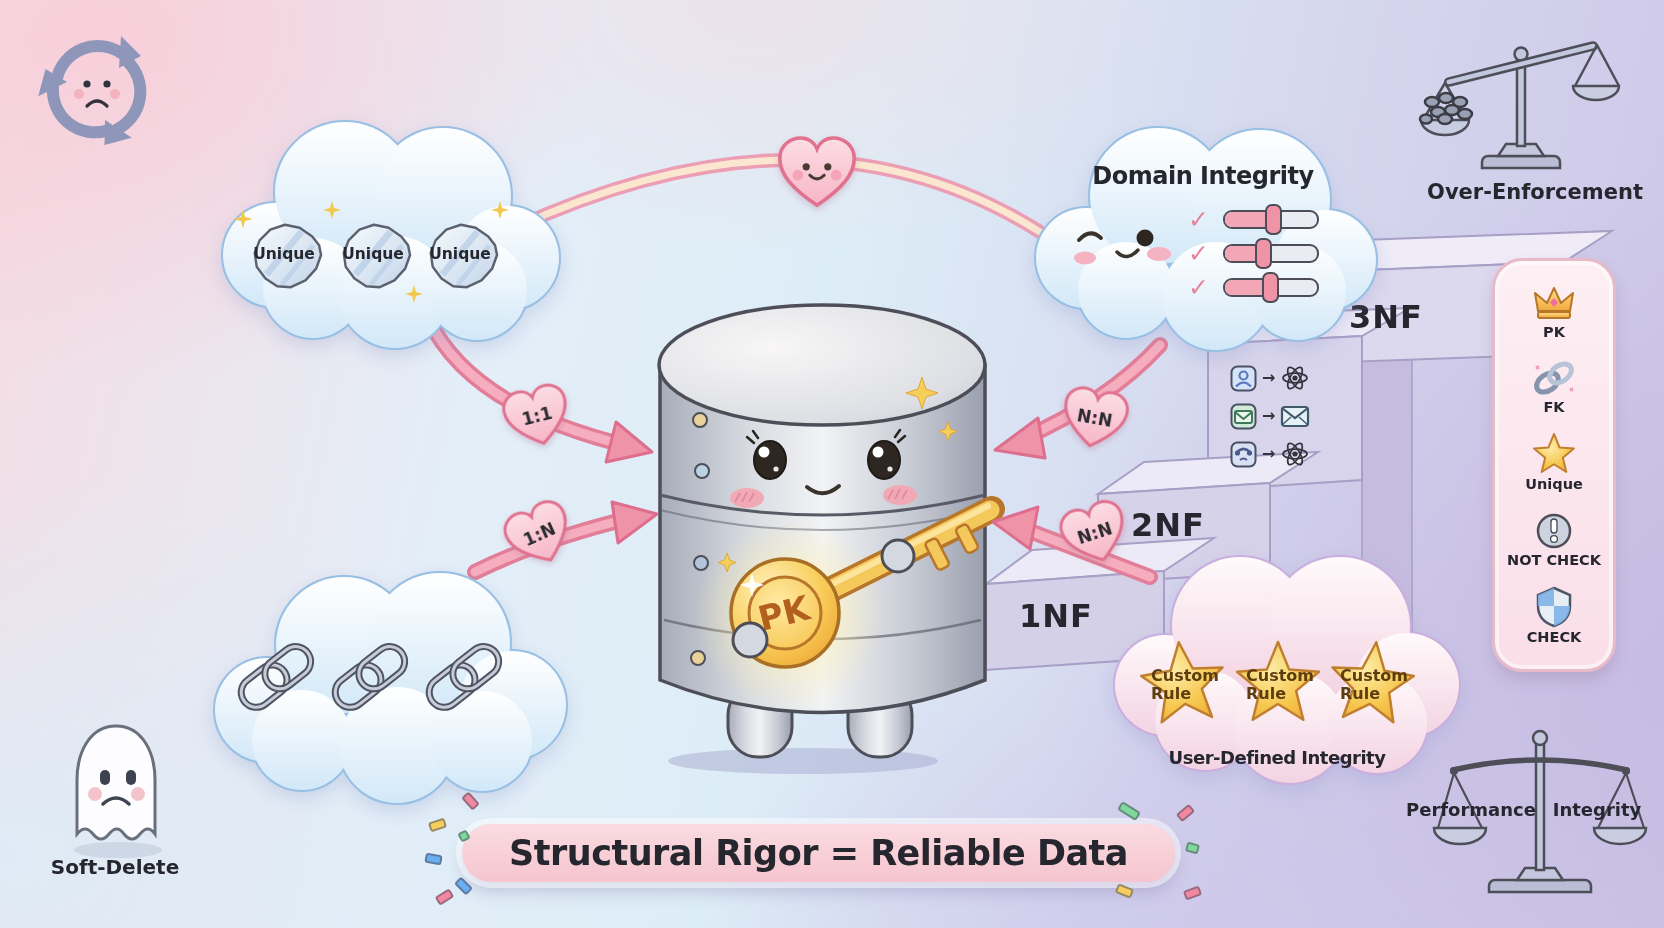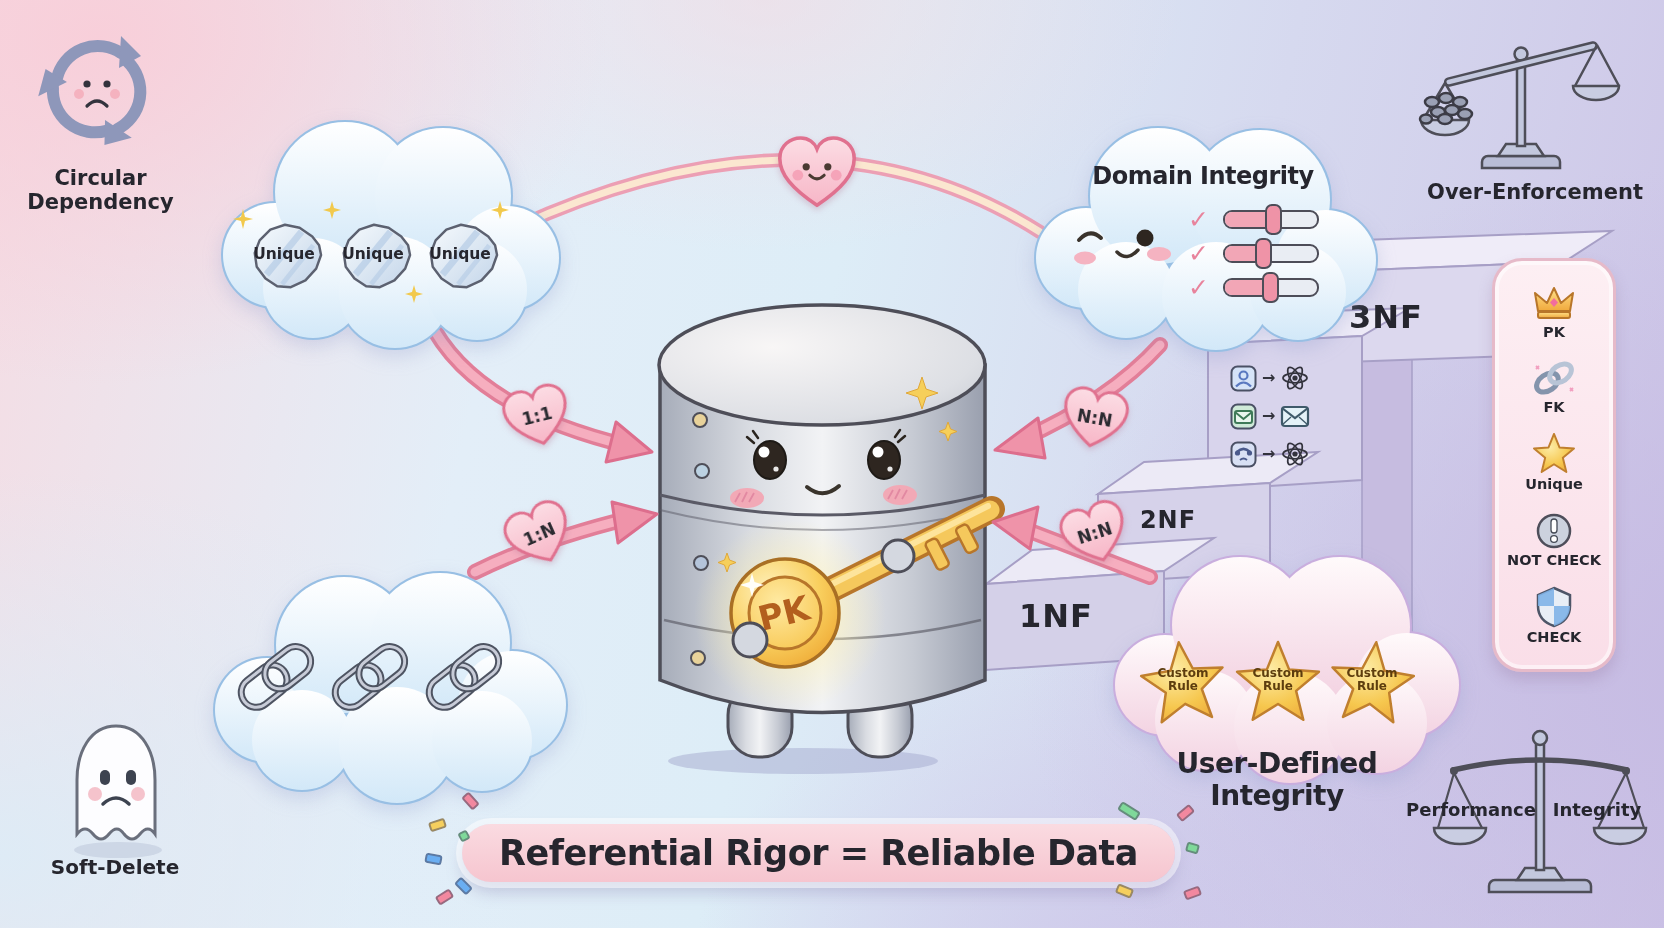--- a/index.html
+++ b/index.html
@@ -25,21 +25,21 @@
      border:3px solid #e6bac9;box-shadow:0 8px 14px rgba(150,120,160,.30), inset 0 0 0 4px rgba(255,255,255,.55);
      display:flex;flex-direction:column;align-items:center;justify-content:space-evenly;box-sizing:border-box;padding:6px 0;}
   .cp-item{display:flex;flex-direction:column;align-items:center;gap:1px;}
   .cp-label{font-weight:bold;font-size:14.5px;color:#26262e;white-space:nowrap;}
   #banner{position:absolute;left:462px;top:824px;width:713px;height:58px;z-index:6;border-radius:29px;
      background:linear-gradient(180deg,#fadbe1,#f6c5cf);
      box-shadow:0 0 0 6px rgba(255,255,255,.5), 0 10px 16px rgba(130,120,170,.35);
      display:flex;align-items:center;justify-content:center;}
   #banner-text{font-weight:bold;font-size:35px;color:#26262e;letter-spacing:-0.5px;}
   .confetti{position:absolute;width:17px;height:10px;border-radius:3px;z-index:6;border:2px solid rgba(80,80,100,.55);box-sizing:border-box;}
-  .star-label{position:absolute;width:64px;text-align:center;font-weight:bold;font-size:12px;line-height:1.1;color:#5d3d0e;z-index:5;}
+  .star-label{position:absolute;width:64px;font-weight:bold;font-size:16px;line-height:1.1;color:#5d3d0e;z-index:5;}
   .check{font-size:25px;font-weight:bold;color:#e8839c;width:28px;line-height:1;}
   .slider-row{display:flex;align-items:center;height:34px;gap:7px;}
   .track{position:relative;width:92px;height:15px;border:2.5px solid #4d4d58;border-radius:9px;background:#e9edf3;}
   .track .fill{position:absolute;left:0;top:0;bottom:0;background:#f2a6b6;border-radius:7px 0 0 7px;}
   .track .knob{position:absolute;top:-8px;width:13px;height:27px;background:#ef93a7;border:2.5px solid #4d4d58;border-radius:7px;}
 </style>
 </head>
 <body>
 
 <div id="canvas">
@@ -106,21 +106,21 @@
     <polygon points="1318,272 1564,262 1564,354 1318,363" fill="#dcd8ee" stroke="#a79fc6" stroke-width="2"></polygon>
     <polygon points="1208,344 1252,314 1410,308 1362,336" fill="#edeaf7" stroke="#a79fc6" stroke-width="2"></polygon>
     <polygon points="1208,344 1362,336 1362,480 1208,490" fill="#d8d4ec" stroke="#a79fc6" stroke-width="2"></polygon>
     <polygon points="1098,494 1144,462 1318,452 1270,483" fill="#eceaf6" stroke="#a79fc6" stroke-width="2"></polygon>
     <polygon points="1098,494 1270,483 1270,572 1098,583" fill="#d6d2ea" stroke="#a79fc6" stroke-width="2"></polygon>
     <polygon points="986,584 1032,550 1214,538 1164,571" fill="#eceaf6" stroke="#a79fc6" stroke-width="2"></polygon>
     <polygon points="986,584 1164,571 1164,658 986,670" fill="#d4d0e8" stroke="#a79fc6" stroke-width="2"></polygon>
   </svg>
 
   <div class="lbl z2" style="left:1336px;top:299px;width:100px;font-size:32px;letter-spacing:1px;">3NF</div>
-  <div class="lbl z2" style="left:1118px;top:507px;width:100px;font-size:24px;letter-spacing:1px;">2NF</div>
+  <div class="lbl z2" style="left:1118px;top:507px;width:100px;font-size:32px;letter-spacing:1px;">2NF</div>
   <div class="lbl z2" style="left:1006px;top:598px;width:100px;font-size:32px;letter-spacing:1px;">1NF</div>
 
   <div class="abs z2" style="left:1230px;top:363px;display:flex;flex-direction:column;gap:8px;">
     <div class="nf-row">
       <svg width="27" height="27">
         <rect x="1.5" y="1.5" width="24" height="24" rx="6" fill="#d6e4f8" stroke="#4a5064" stroke-width="2"></rect>
         <circle cx="13.5" cy="10.5" r="4" fill="none" stroke="#5a79c0" stroke-width="2.2"></circle>
         <path d="M6,21.5 Q13.5,13.5 21,21.5" fill="none" stroke="#5a79c0" stroke-width="2.2"></path>
       </svg>
       <span class="mini-arrow">→</span>
@@ -450,21 +450,21 @@
   </svg>
   <div class="star-label" style="left:1151px;top:667px;">Custom Rule</div>
   <svg class="abs z4" style="left:1233px;top:640px;" width="90" height="86" viewBox="0 0 90 86">
     <polygon points="45,2 56.2,29.6 85.9,31.7 63.1,50.9 70.3,79.8 45,64 19.7,79.8 26.9,50.9 4.1,31.7 33.8,29.6" fill="url(#starG)" stroke="#c07f2e" stroke-width="2.5" stroke-linejoin="round"></polygon>
   </svg>
   <div class="star-label" style="left:1246px;top:667px;">Custom Rule</div>
   <svg class="abs z4" style="left:1327px;top:640px;transform:rotate(6deg);" width="90" height="86" viewBox="0 0 90 86">
     <polygon points="45,2 56.2,29.6 85.9,31.7 63.1,50.9 70.3,79.8 45,64 19.7,79.8 26.9,50.9 4.1,31.7 33.8,29.6" fill="url(#starG)" stroke="#c07f2e" stroke-width="2.5" stroke-linejoin="round"></polygon>
   </svg>
   <div class="star-label" style="left:1340px;top:667px;">Custom Rule</div>
-  <div class="lbl z4" style="left:1127px;top:748px;width:300px;font-size:28px;letter-spacing:-0.5px;">User-Defined Integrity</div>
+  <div class="lbl z4" style="left:1127px;top:748px;width:300px;font-size:18px;letter-spacing:-0.5px;">User-Defined Integrity</div>
 
   <svg class="abs z6" style="left:35px;top:28px;" width="125" height="125" viewBox="0 0 125 125">
     <g stroke="#8e97ba" stroke-width="12" fill="none" stroke-linecap="round">
       <path d="M22,50 A42,42 0 0 1 86,25"></path>
       <g transform="rotate(120 62 62)">
           <path d="M22,50 A42,42 0 0 1 86,25"></path>
         </g>
       <g transform="rotate(240 62 62)">
           <path d="M22,50 A42,42 0 0 1 86,25"></path>
         </g>
@@ -477,21 +477,20 @@
       <g transform="rotate(240 62 62)">
           <polygon points="86,8 106,28 84,40"></polygon>
         </g>
     </g>
     <circle cx="52" cy="56" r="3.6" fill="#33333d"></circle>
       <circle cx="72" cy="56" r="3.6" fill="#33333d"></circle>
     <path d="M52,78 Q62,68 72,78" fill="none" stroke="#33333d" stroke-width="3.2" stroke-linecap="round"></path>
     <circle cx="44" cy="66" r="5" fill="#f4aab8" opacity="0.8"></circle>
       <circle cx="80" cy="66" r="5" fill="#f4aab8" opacity="0.8"></circle>
   </svg>
-  <div class="lbl z6" style="left:18px;top:166px;width:165px;font-size:21px;">Circular Dependency</div>
 
   <svg class="abs z6" style="left:1418px;top:24px;" width="212" height="152" viewBox="0 0 212 152">
     <path d="M70,132 h66 a6,6 0 0 1 6,6 v6 h-78 v-6 a6,6 0 0 1 6,-6 Z" fill="#b9bdd6" stroke="#4e4e58" stroke-width="2.5"></path>
     <path d="M88,120 h30 l8,12 h-46 Z" fill="#c3c8de" stroke="#4e4e58" stroke-width="2.5"></path>
     <rect x="99" y="36" width="8" height="86" fill="#c3c8de" stroke="#4e4e58" stroke-width="2.5"></rect>
     <circle cx="103" cy="30" r="6.5" fill="#c3c8de" stroke="#4e4e58" stroke-width="2.5"></circle>
     <g transform="rotate(-14 103 40)">
       <rect x="25" y="36.5" width="156" height="7" rx="3.5" fill="#c3c8de" stroke="#4e4e58" stroke-width="2.5"></rect>
     </g>
     <path d="M27,59 L5,96 M27,59 L49,96" stroke="#4e4e58" stroke-width="2.5" fill="none"></path>
@@ -576,21 +575,21 @@
       <svg width="40" height="42" viewBox="0 0 40 42">
         <path d="M20,2 L36,9 L36,20 C36,31 29,37 20,40 C11,37 4,31 4,20 L4,9 Z" fill="#e8eef6" stroke="#4e5668" stroke-width="2.5"></path>
         <path d="M20,2 L4,9 L4,20 L20,20 Z" fill="#7fb3e8" opacity="0.9"></path>
         <path d="M20,20 L36,20 C36,31 29,37 20,40 Z" fill="#7fb3e8" opacity="0.9"></path>
       </svg>
       <span class="cp-label">CHECK</span>
     </div>
   </div>
 
   <div id="banner">
-    <span id="banner-text">Referential Rigor = Reliable Data</span>
+    <span id="banner-text">Structural Rigor = Reliable Data</span>
   </div>
   <div class="confetti" style="left:462px;top:796px;background:#f2889f;transform:rotate(48deg);"></div>
   <div class="confetti" style="left:429px;top:820px;background:#f5cf5e;transform:rotate(-18deg);"></div>
   <div class="confetti" style="left:459px;top:831px;width:10px;background:#7fd99a;transform:rotate(62deg);"></div>
   <div class="confetti" style="left:425px;top:854px;background:#6aaef2;transform:rotate(10deg);"></div>
   <div class="confetti" style="left:455px;top:881px;background:#6aaef2;transform:rotate(45deg);"></div>
   <div class="confetti" style="left:436px;top:892px;background:#f2889f;transform:rotate(-32deg);"></div>
   <div class="confetti" style="left:1118px;top:806px;width:22px;background:#7fd99a;transform:rotate(32deg);"></div>
   <div class="confetti" style="left:1177px;top:808px;background:#f2889f;transform:rotate(-40deg);"></div>
   <div class="confetti" style="left:1186px;top:843px;width:13px;background:#7fd99a;transform:rotate(16deg);"></div>

